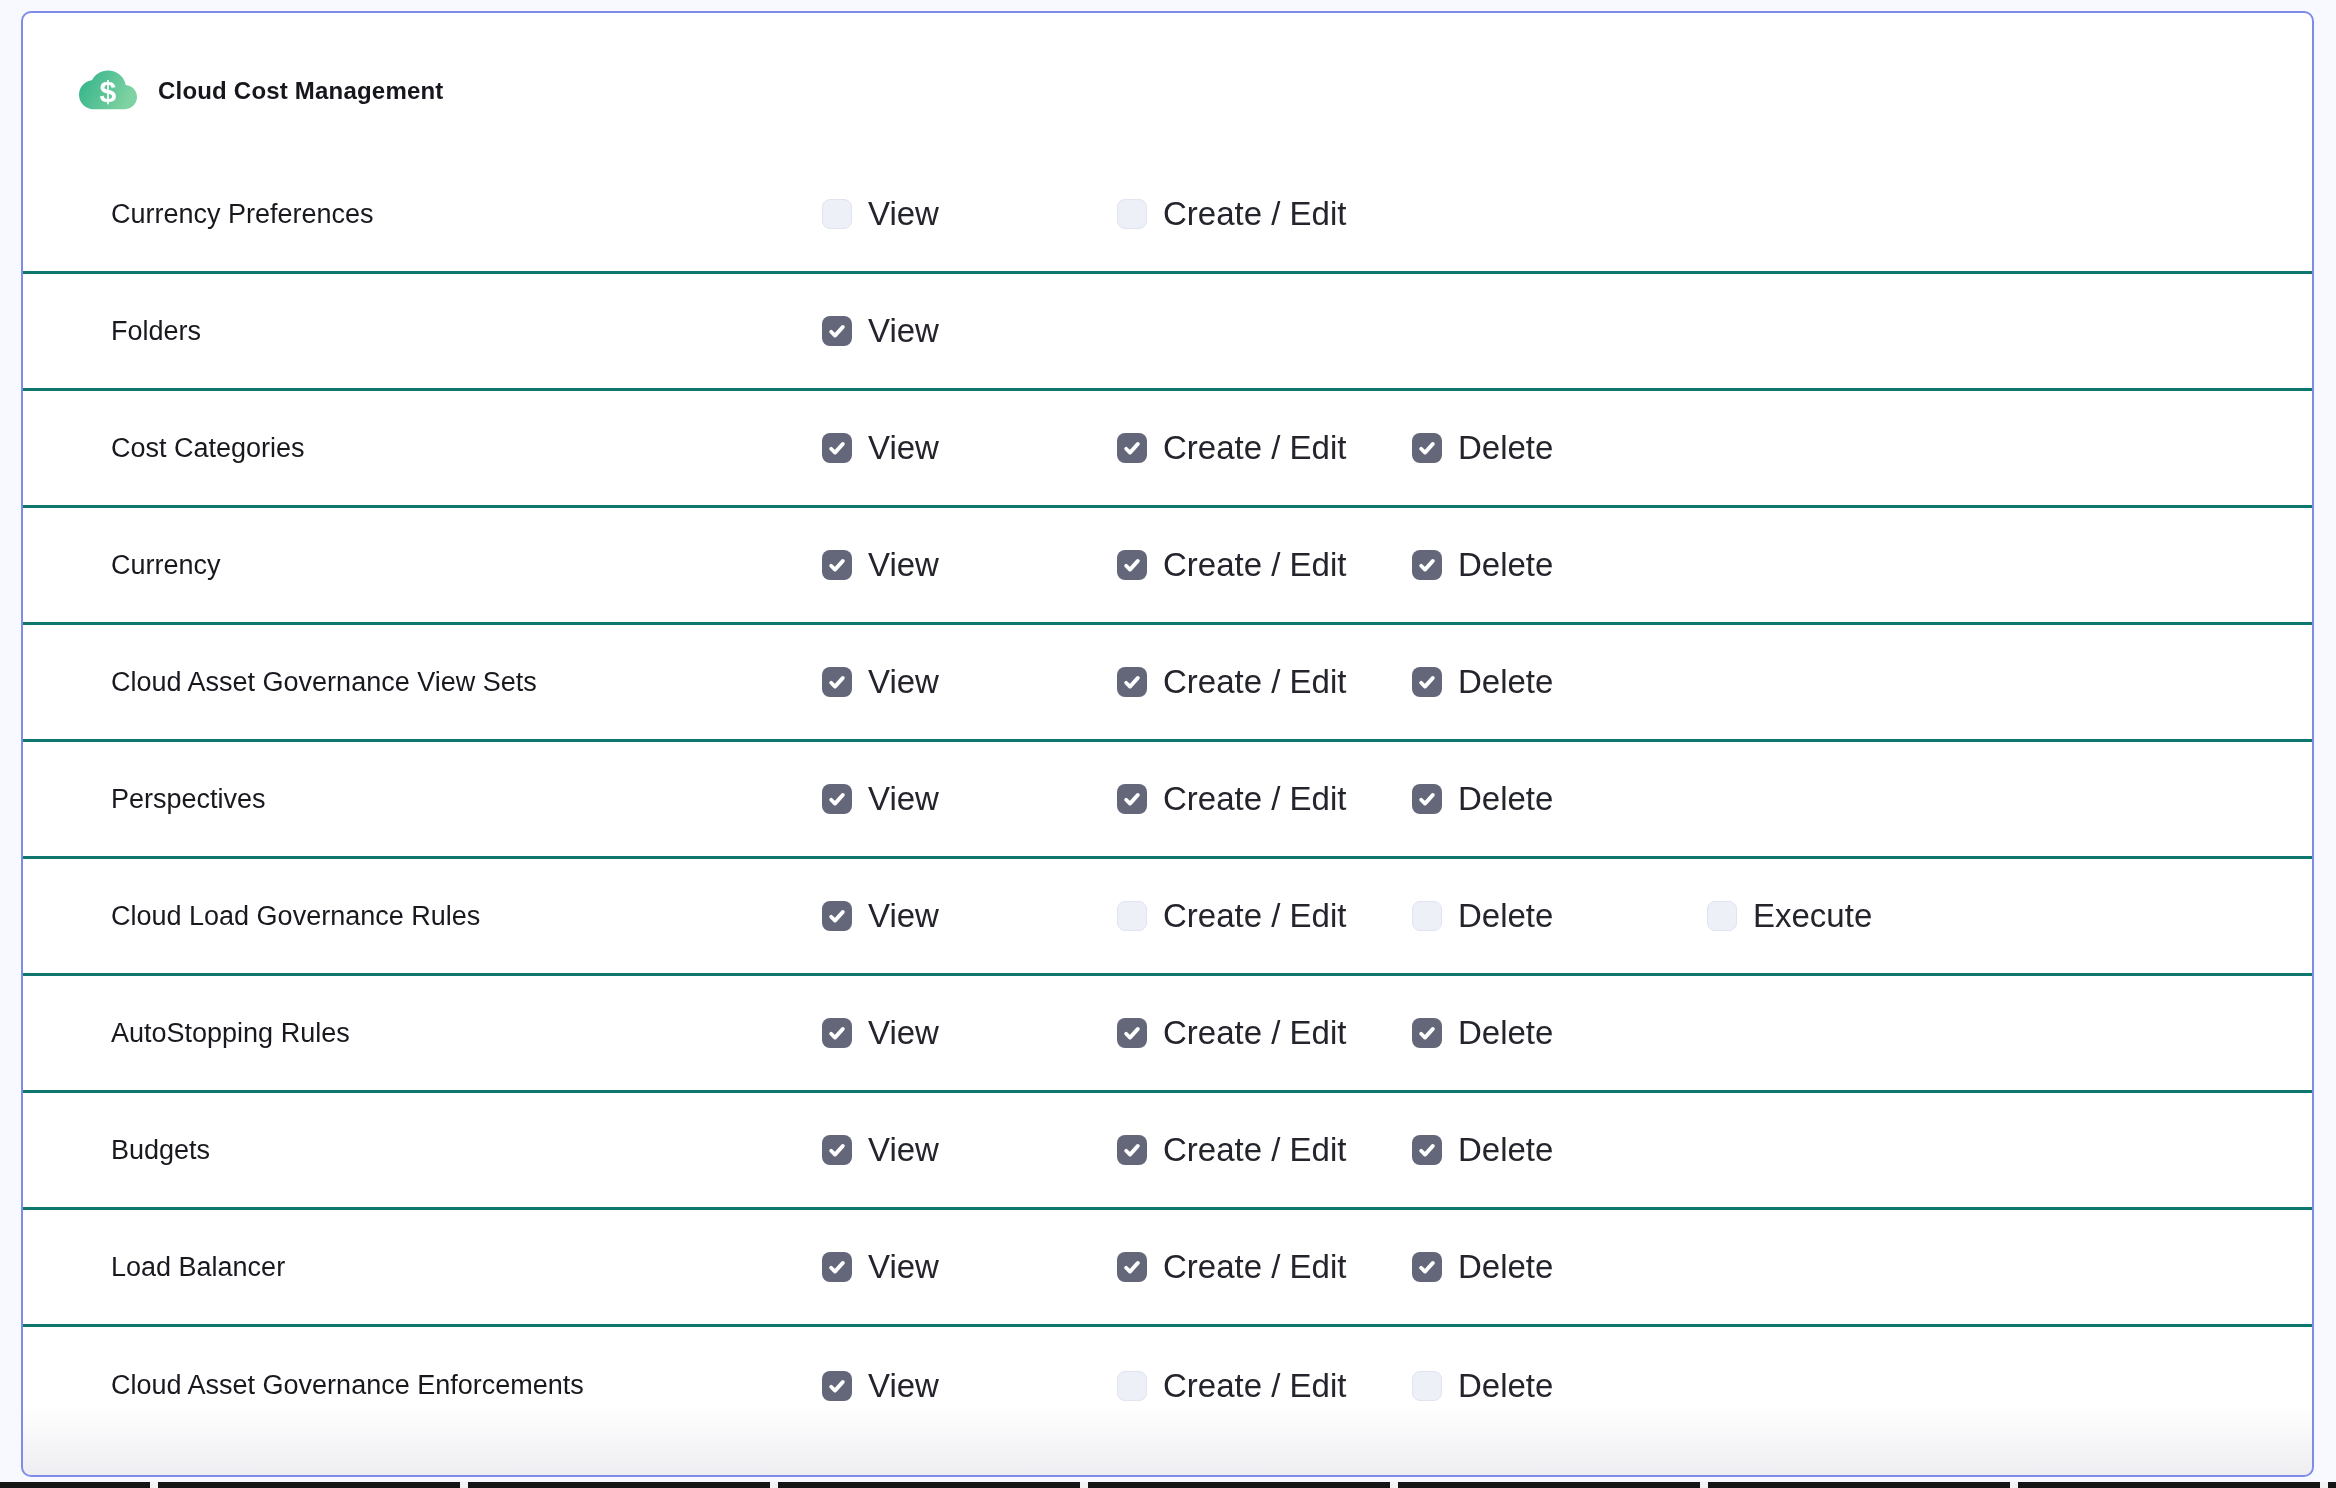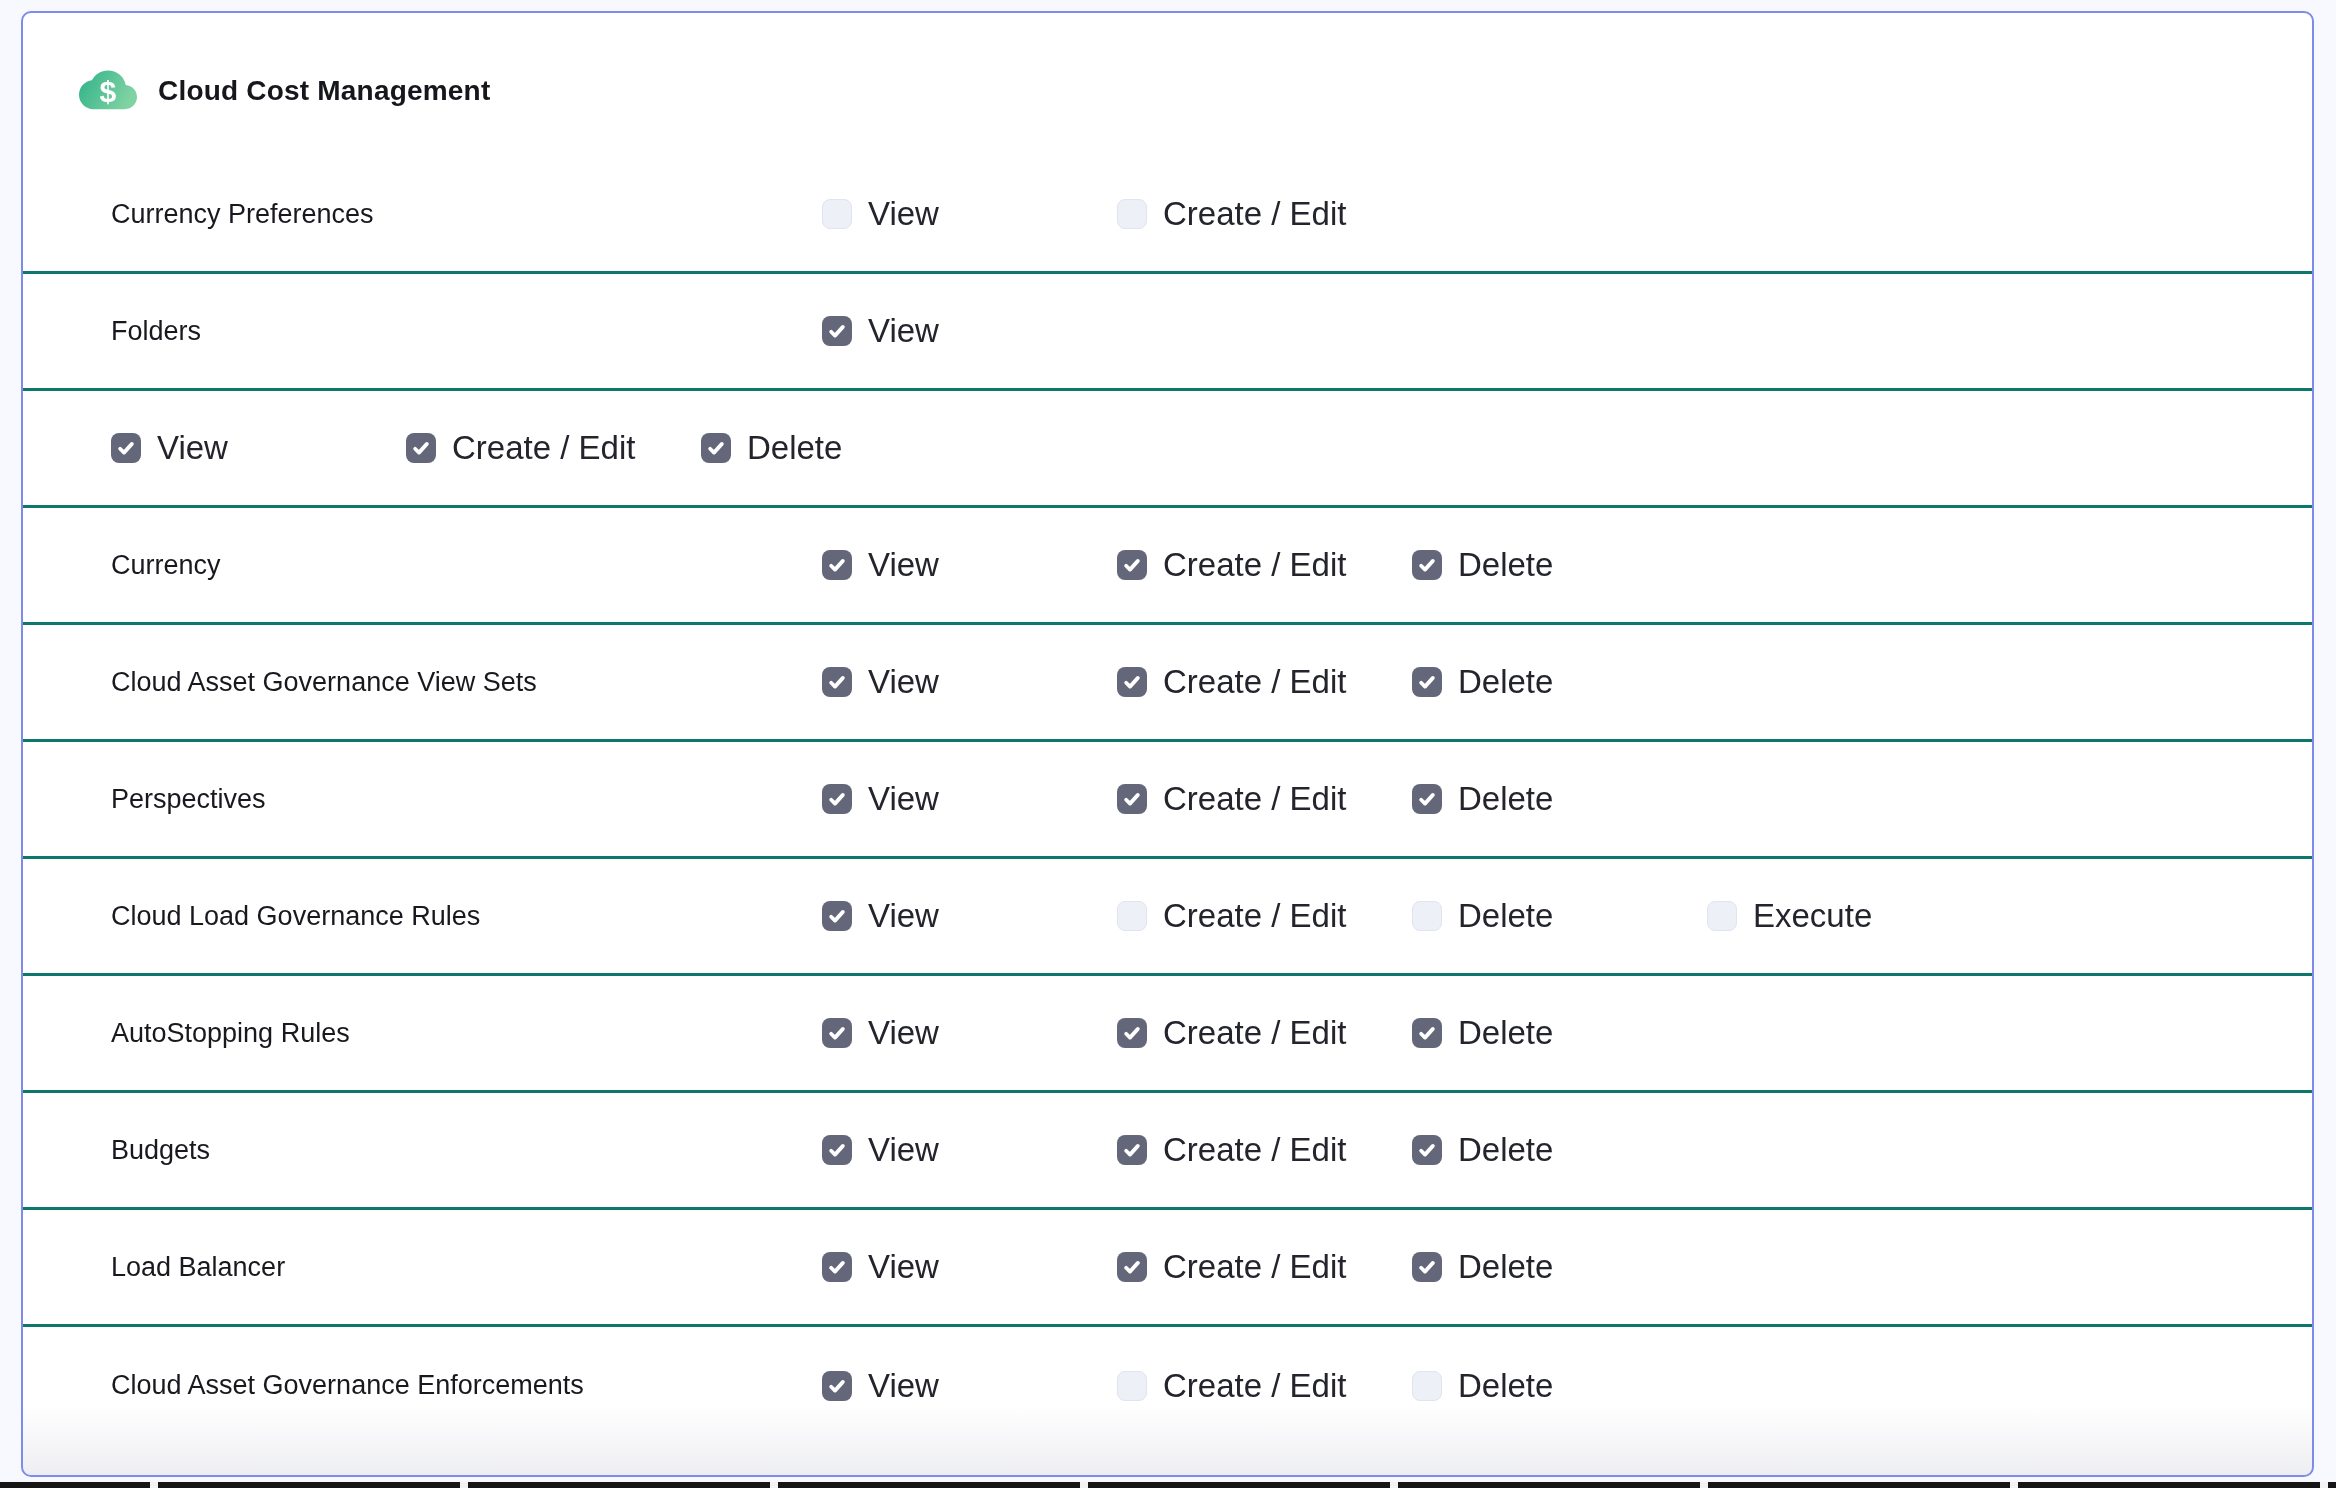--- a/index.html
+++ b/index.html
@@ -38,21 +38,21 @@
     gap: 21px;
     padding: 50px 0 0 56px;
     height: 56px;
   }
   .module-icon {
     width: 58px;
     height: 54px;
     flex: 0 0 auto;
   }
   .card-title {
-    font-size: 28px;
+    font-size: 24px;
     font-weight: 700;
     color: #16161d;
     letter-spacing: 0.2px;
   }
   .rows {
     margin-top: 38px;
   }
   .row {
     height: 117px;
     display: flex;
@@ -146,20 +146,21 @@
   <div class="perm-cell">
     <span class="checkbox checked">
       <svg viewBox="0 0 16 16">
         <path d="M3.3 8.6l3.1 3.1 6.3-7" stroke="#ffffff" stroke-width="3" fill="none" stroke-linecap="round" stroke-linejoin="round"></path>
       </svg>
     </span>
     <span class="perm-label">View</span>
   </div>
       </div>
       <div class="row">
+    <div class="row-label">Cost Categories</div>
   <div class="perm-cell">
     <span class="checkbox checked">
       <svg viewBox="0 0 16 16">
         <path d="M3.3 8.6l3.1 3.1 6.3-7" stroke="#ffffff" stroke-width="3" fill="none" stroke-linecap="round" stroke-linejoin="round"></path>
       </svg>
     </span>
     <span class="perm-label">View</span>
   </div>
         <div class="perm-cell">
     <span class="checkbox checked">

